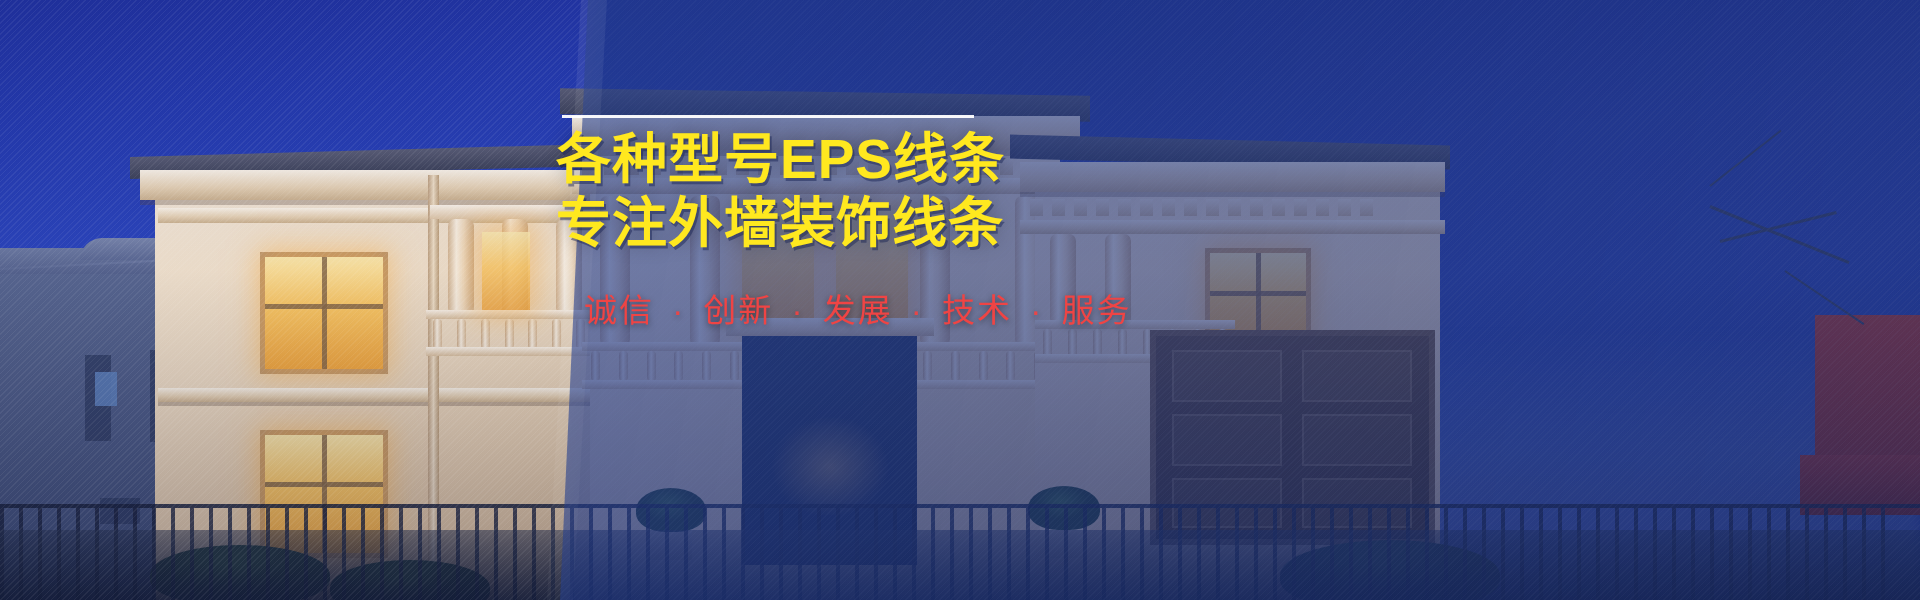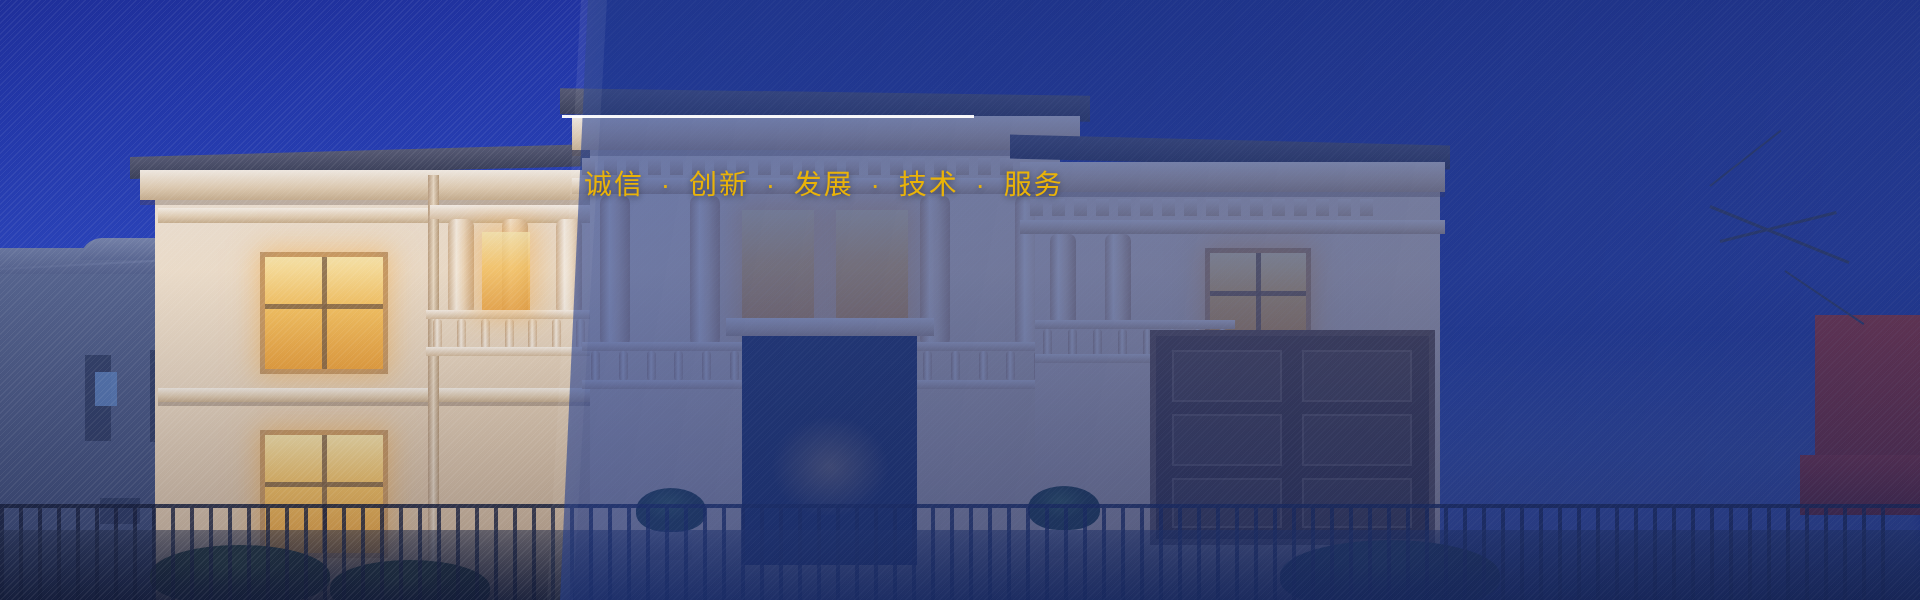--- a/index.html
+++ b/index.html
@@ -162,21 +162,21 @@
   .rule{margin:19px 0 10px 6px;width:412px;height:3px;background:#ffffff;opacity:.95;}
 
   .headline{
     color:#ffe81f;font-weight:700;font-size:55px;line-height:1.16;
     letter-spacing:1px;margin-left:0;
     text-shadow:2px 3px 0 rgba(20,30,80,.45), 0 0 18px rgba(0,0,0,.25);
     white-space:nowrap;
   }
 
   .tagline{
-    margin-top:44px;margin-left:28px;color:#eab308;font-size:28px;
+    margin-top:28px;margin-left:28px;color:#ef4444;font-size:33px;
     letter-spacing:2px;white-space:nowrap;
     text-shadow:0 2px 6px rgba(0,0,0,.45);
   }
   .tagline .dot{padding:0 7px;opacity:.95;}
 </style>
 </head>
 <body>
 
 <div class="stage">
 
@@ -497,20 +497,22 @@
     <div class="ground"></div>
     <div class="phototint"></div>
     <div class="texture"></div>
   </div>
 
   <div class="overlay"></div>
   <div class="overlay-edge"></div>
 
   <div class="content">
     <div class="rule"></div>
+    <div class="headline">各种型号EPS线条</div>
+    <div class="headline">专注外墙装饰线条</div>
     <div class="tagline">
       <span>诚信</span>
       <span class="dot">·</span>
       <span>创新</span>
       <span class="dot">·</span>
       <span>发展</span>
       <span class="dot">·</span>
       <span>技术</span>
       <span class="dot">·</span>
       <span>服务</span>

